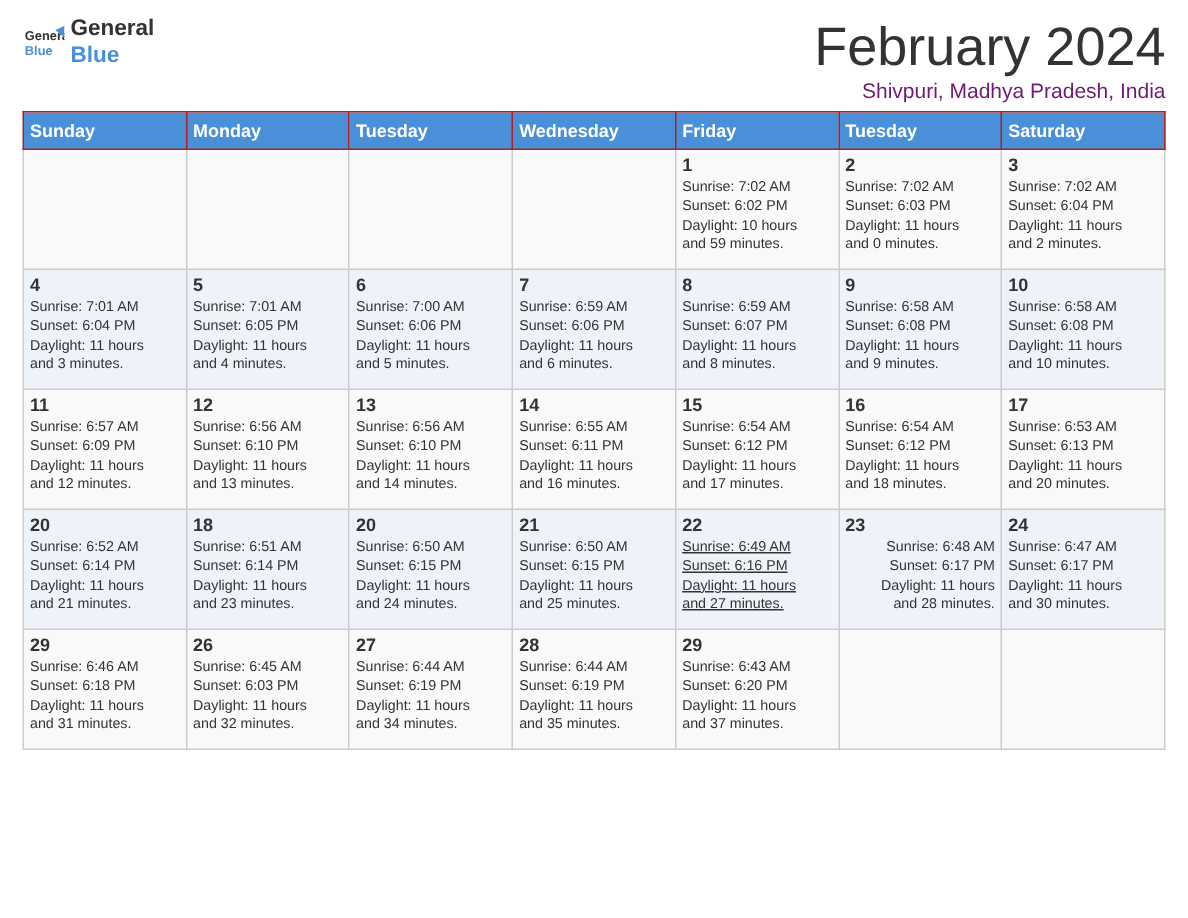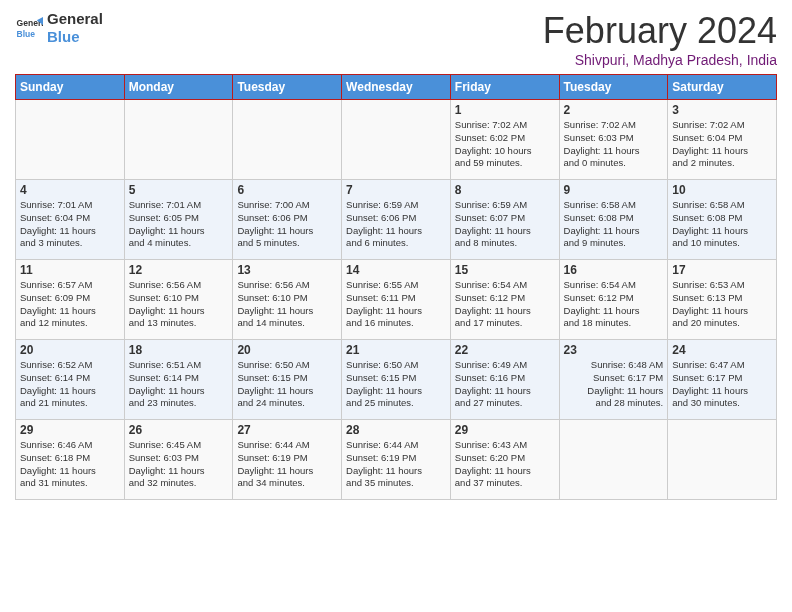--- a/index.html
+++ b/index.html
@@ -275,21 +275,21 @@
           </td>
           <td>
             <span class="day-number">21</span>
             <div class="day-info" style="white-space: pre-line;">Sunrise: 6:50 AM
 Sunset: 6:15 PM
 Daylight: 11 hours
 and 25 minutes.</div>
           </td>
           <td>
             <span class="day-number">22</span>
-            <div class="day-info" style="white-space: pre-line;">Sunrise: 6:49 AM
+            <div class="day-info" style="white-space: pre-line; text-decoration: underline;">Sunrise: 6:49 AM
 Sunset: 6:16 PM
 Daylight: 11 hours
 and 27 minutes.</div>
           </td>
           <td>
             <span class="day-number">23</span>
             <div class="day-info" style="white-space: pre-line; text-align: right;">Sunrise: 6:48 AM
 Sunset: 6:17 PM
 Daylight: 11 hours
 and 28 minutes.</div>

